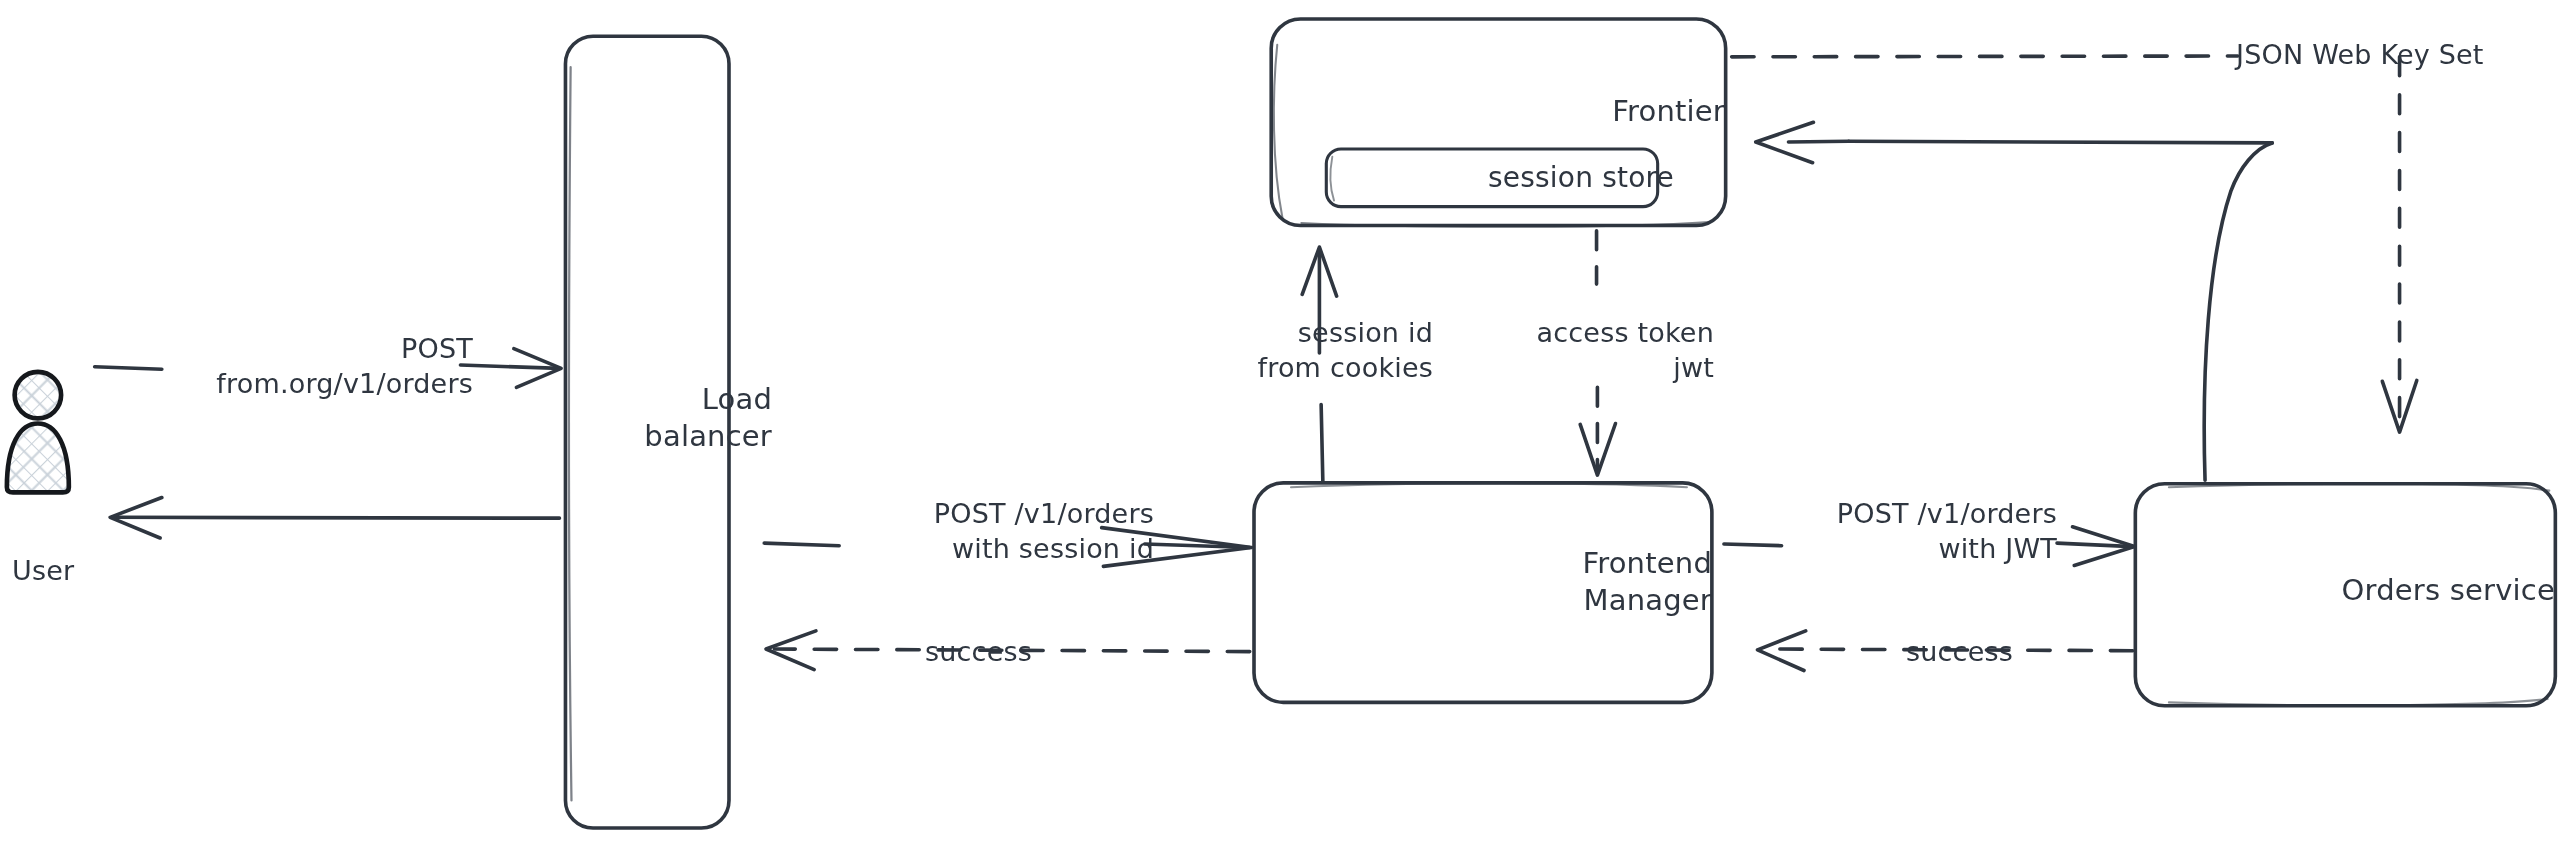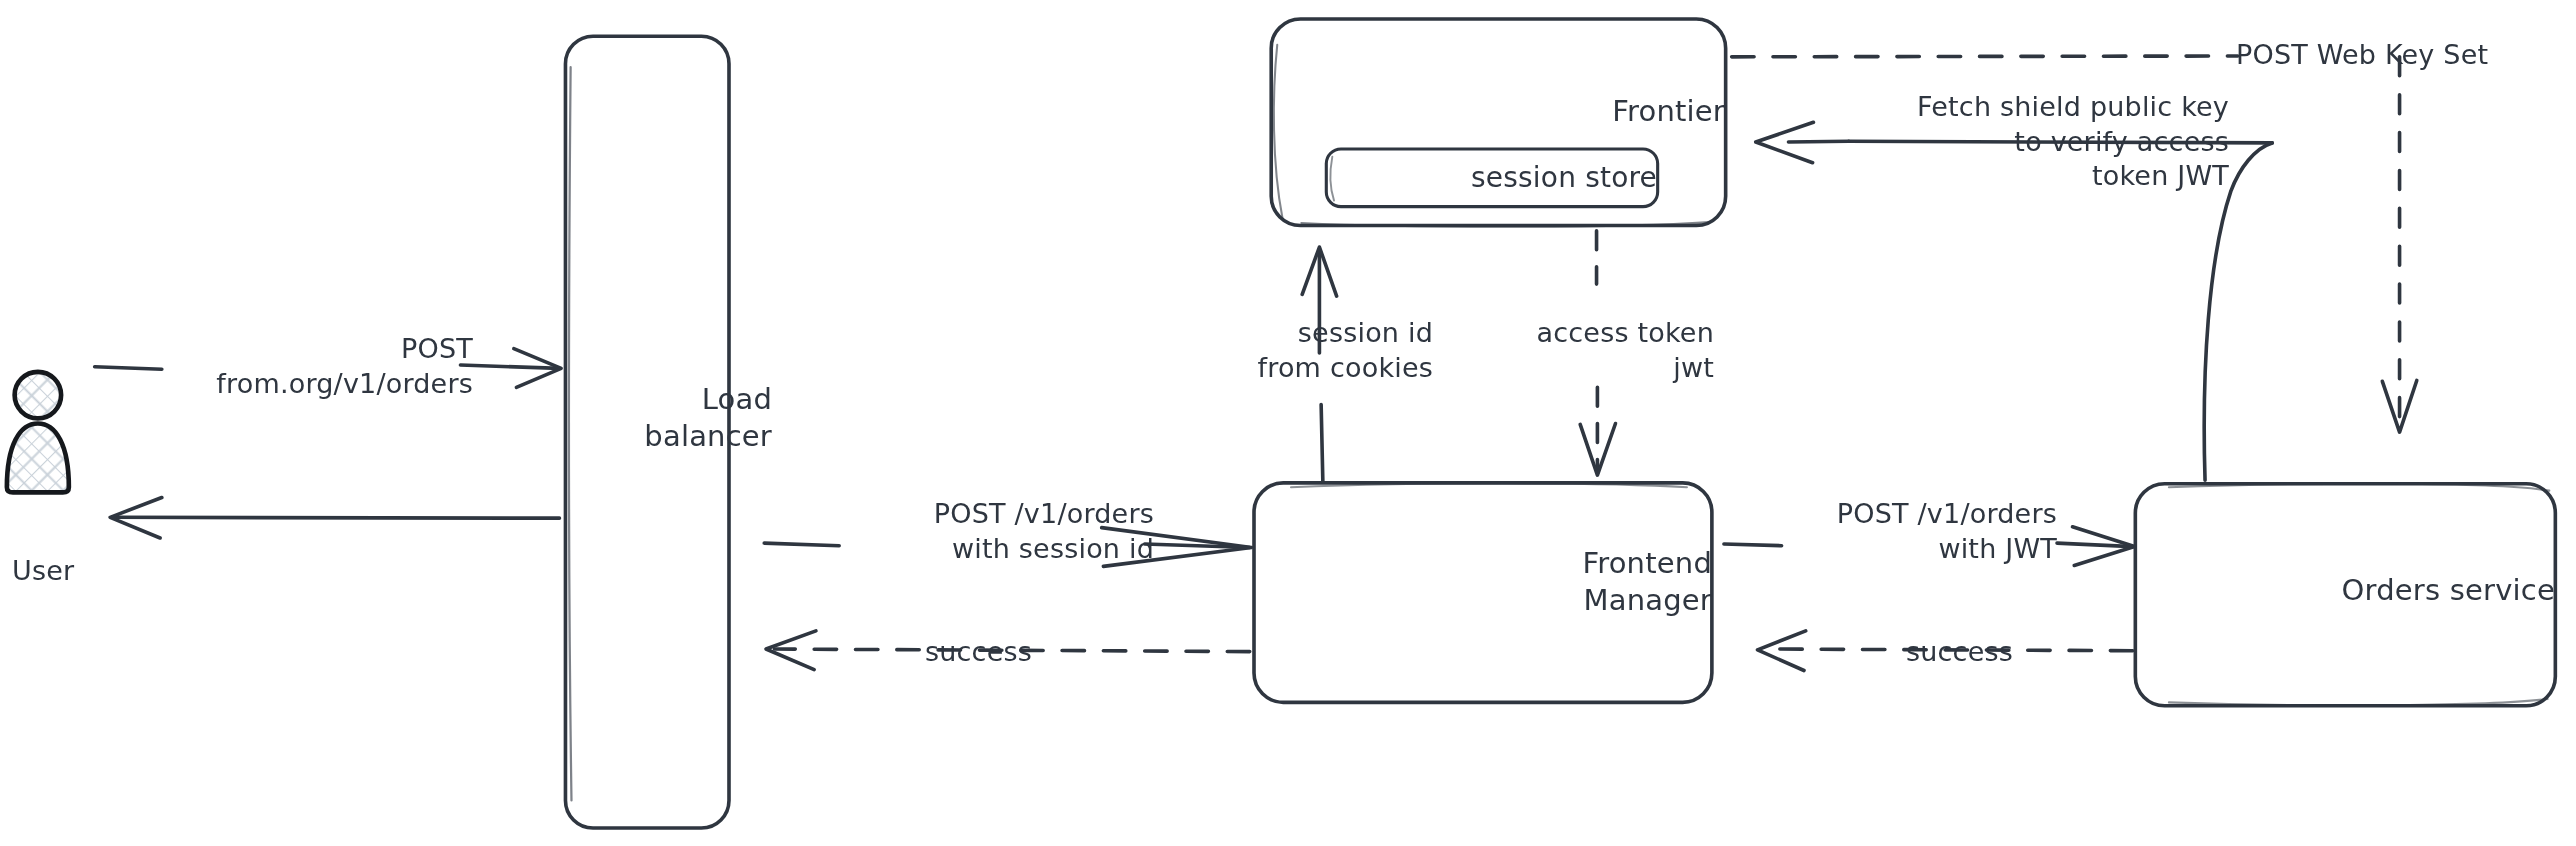--- a/index.html
+++ b/index.html
@@ -133,21 +133,21 @@
     </g>
   </svg>
 
   <div class="lbl actor-label" style="left:0px;top:518px;width:112px;text-align:left;padding-left:12px;margin-top:36px;">User</div>
 
   <div class="lbl node-title" style="left:565px;top:381px;width:164px;padding-left:43px;">Load
 balancer</div>
 
   <div class="lbl node-title" style="left:1271px;top:93px;width:454px;">Frontier</div>
 
-  <div class="lbl inner-title" style="left:1326px;top:160px;width:331px;">session store</div>
+  <div class="lbl inner-title" style="left:1326px;top:160px;width:331px;padding-left:17px;">session store</div>
 
   <div class="lbl node-title" style="left:1254px;top:545px;width:458px;">Frontend
 Manager</div>
 
   <div class="lbl node-title" style="left:2135px;top:572px;width:420px;">Orders service</div>
 
   <div class="lbl edge-label" style="left:129px;top:332px;width:344px;">POST
 from.org/v1/orders</div>
 
   <div class="lbl edge-label" style="left:818px;top:497px;width:336px;">POST /v1/orders
@@ -159,20 +159,17 @@
 from cookies</div>
 
   <div class="lbl edge-label" style="left:1482px;top:316px;width:232px;">access token
 jwt</div>
 
   <div class="lbl edge-label" style="left:1773px;top:497px;width:284px;">POST /v1/orders
 with JWT</div>
 
   <div class="lbl edge-label" style="left:1849px;top:635px;width:164px;">success</div>
 
-  <div class="lbl edge-label" style="left:1842px;top:90px;width:387px;">Fetch shield public key
-to verify access
-token JWT</div>
 
-  <div class="lbl edge-label" style="left:2236px;top:38px;width:327px;text-align:left;">POST Web Key Set</div>
+  <div class="lbl edge-label" style="left:2236px;top:38px;width:327px;text-align:left;">JSON Web Key Set</div>
 
 </div>
 
 
 </body></html>

